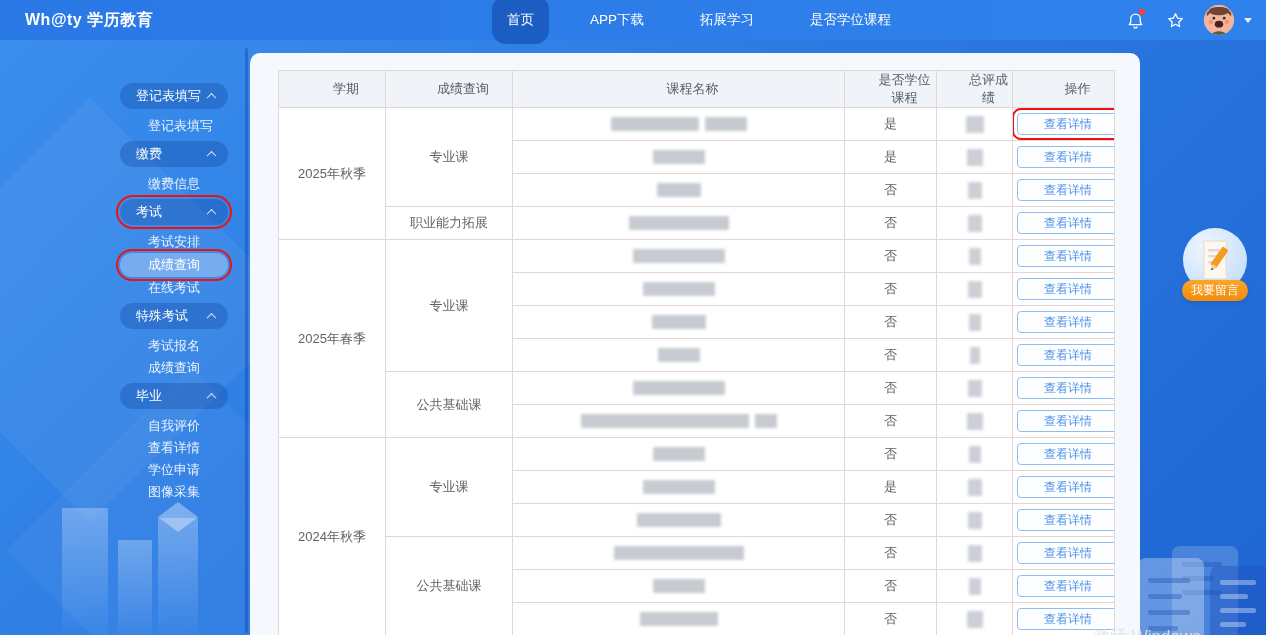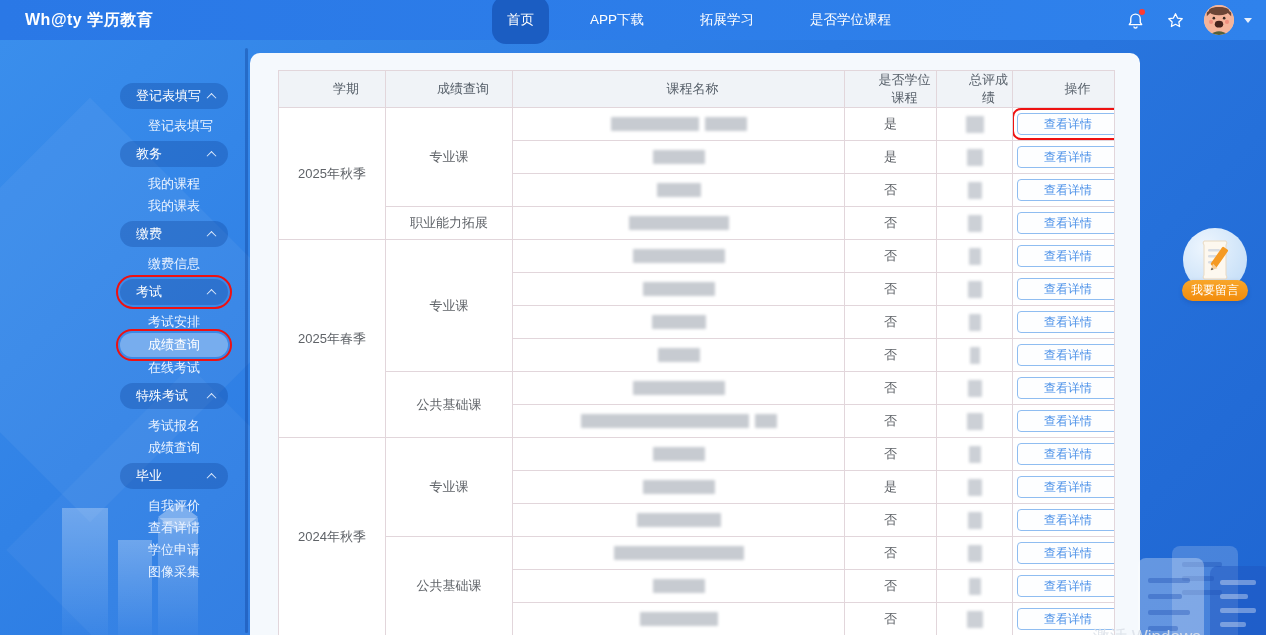--- a/index.html
+++ b/index.html
@@ -134,28 +134,20 @@
   <div class="sidebar" id="sidebar">
       <div class="menu-section">
         <div class="menu-header">
           <span>登记表填写</span>
           <span class="chevron-up"></span>
         </div>
         <div class="menu-sub">登记表填写</div>
       </div>
       <div class="menu-section">
         <div class="menu-header">
-          <span>教务</span>
-          <span class="chevron-up"></span>
-        </div>
-        <div class="menu-sub">我的课程</div>
-        <div class="menu-sub">我的课表</div>
-      </div>
-      <div class="menu-section">
-        <div class="menu-header">
           <span>缴费</span>
           <span class="chevron-up"></span>
         </div>
         <div class="menu-sub">缴费信息</div>
       </div>
       <div class="menu-section">
         <div class="menu-header annot">
           <span>考试</span>
           <span class="chevron-up"></span>
         </div>

